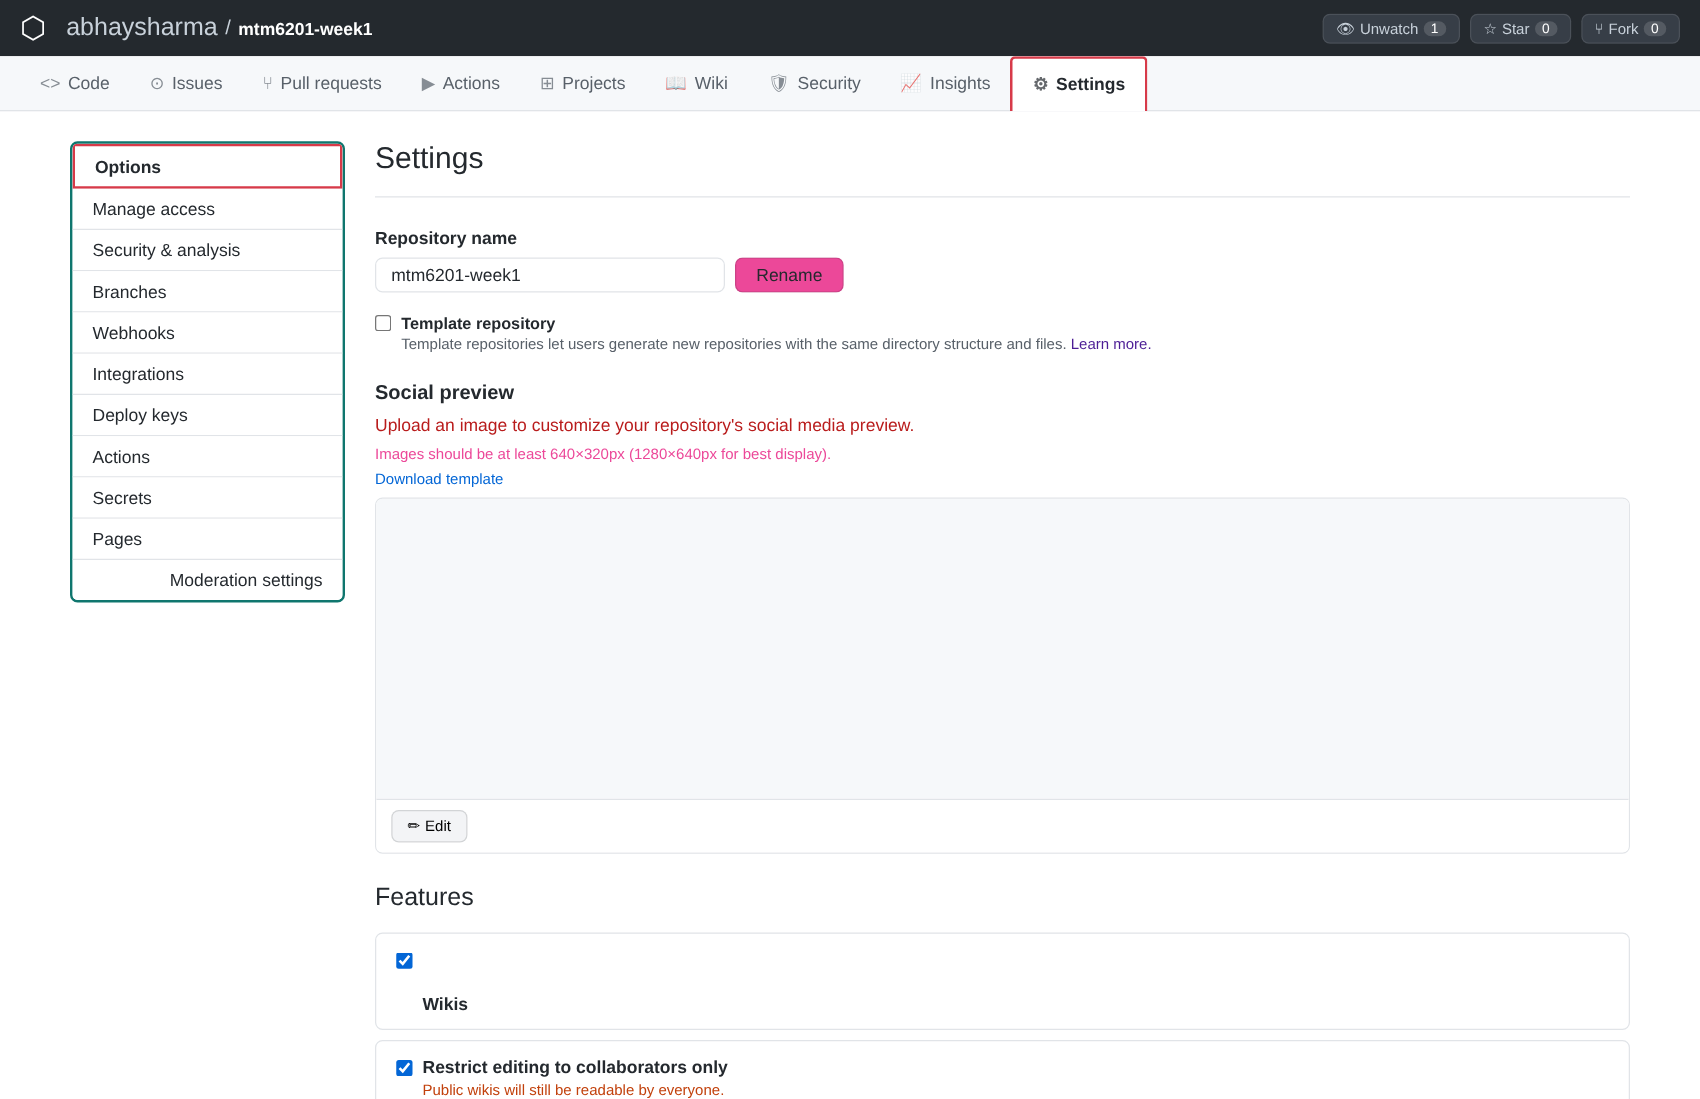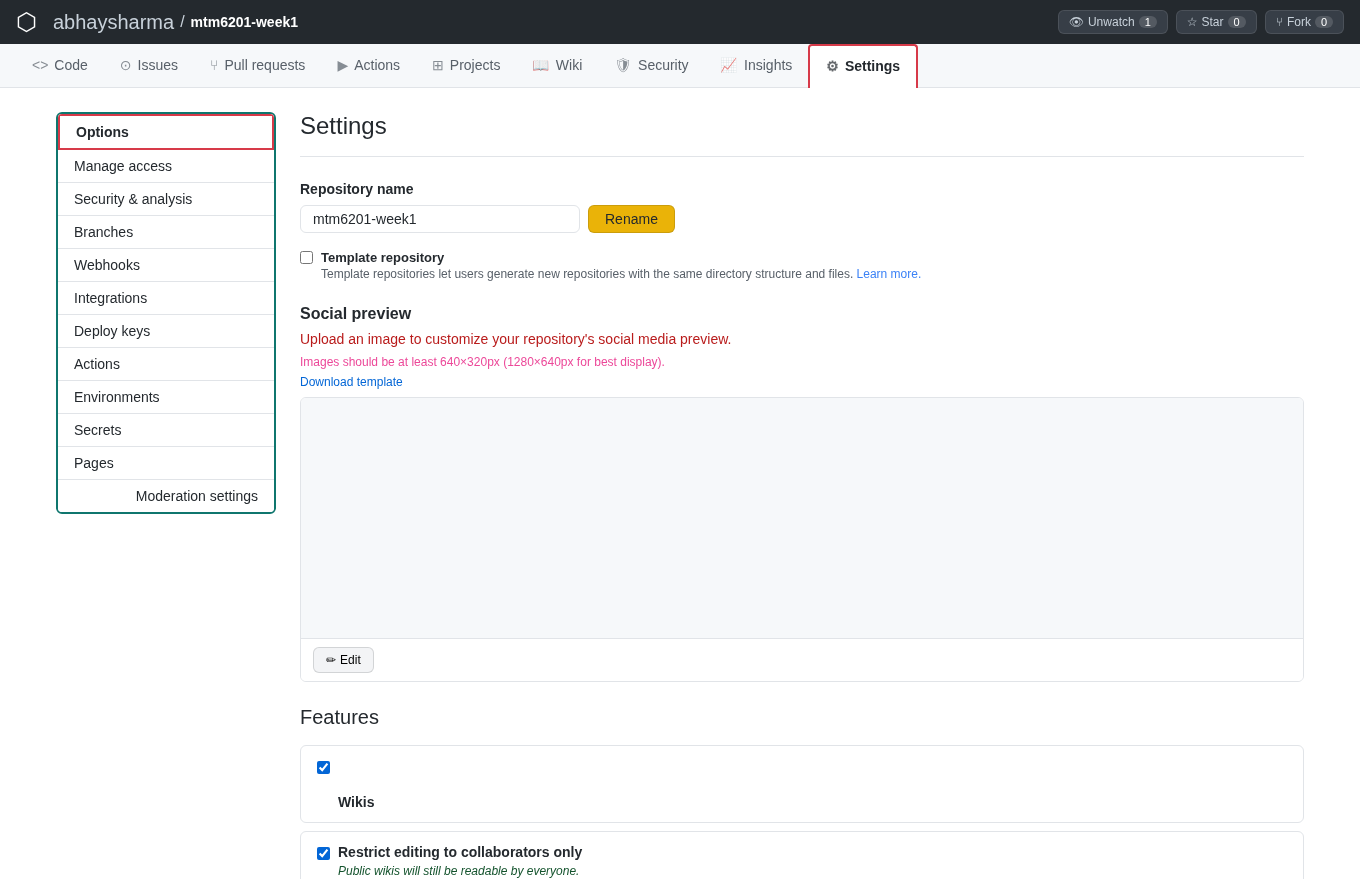--- a/index.html
+++ b/index.html
@@ -138,40 +138,40 @@
       padding: 5px 12px;
       border: 1px solid #e1e4e8;
       border-radius: 6px;
       font-size: 14px;
       color: #24292e;
       width: 280px;
       margin-right: 8px;
     }
     .rename-btn {
       padding: 5px 16px;
-      background: #eab308;
+      background: #ec4899;
       border: 1px solid rgba(27,31,35,0.15);
       border-radius: 6px;
       font-size: 14px;
       cursor: pointer;
       color: #24292e;
     }
 
     .checkbox-row {
       display: flex;
       align-items: flex-start;
       gap: 8px;
       margin: 16px 0;
     }
     .checkbox-row input[type="checkbox"] {
       margin-top: 2px;
     }
     .checkbox-label { font-weight: 600; font-size: 13px; }
     .checkbox-desc { font-size: 12px; color: #586069; margin-top: 2px; }
-    .checkbox-desc a { color: #3b82f6; text-decoration: none; }
+    .checkbox-desc a { color: #4c1d95; text-decoration: none; }
 
     .section-title {
       font-size: 16px;
       font-weight: 600;
       margin: 24px 0 8px 0;
     }
 
     .social-preview-desc { font-size: 14px; color: #b91c1c; margin-bottom: 8px; }
     .social-preview-note { font-size: 12px; color: #ec4899; margin-bottom: 4px; }
     .download-link { color: #0366d6; font-size: 12px; text-decoration: none; }
@@ -221,21 +221,21 @@
     .feature-checkbox-row {
       display: flex;
       align-items: flex-start;
       gap: 8px;
     }
     .feature-checkbox-row input[type="checkbox"] {
       margin-top: 3px;
       accent-color: #0366d6;
     }
     .feature-name { font-weight: 600; font-size: 14px; margin-top: 36px; }
-    .feature-desc { font-size: 12px; color: #14532d; margin-top: 4px; font-style: italic; }
+    .feature-desc { font-size: 12px; color: #c2410c; margin-top: 4px; }
   </style>
 </head>
 <body>
 
 <div class="top-header">
   <span class="octicon-mark">⬡</span>
   <div class="repo-path">
     <a href="#">abhaysharma</a>
     <span class="separator">/</span>
     <span class="repo-name">mtm6201-week1</span>
@@ -304,21 +304,20 @@
   <nav class="sidebar">
     <div class="sidebar-group">
       <a class="sidebar-group-item active-item" style="border: 2px solid #d73a49; font-weight: 600;">Options</a>
       <a class="sidebar-group-item">Manage access</a>
       <a class="sidebar-group-item">Security &amp; analysis</a>
       <a class="sidebar-group-item">Branches</a>
       <a class="sidebar-group-item">Webhooks</a>
       <a class="sidebar-group-item">Integrations</a>
       <a class="sidebar-group-item">Deploy keys</a>
       <a class="sidebar-group-item">Actions</a>
-      <a class="sidebar-group-item">Environments</a>
       <a class="sidebar-group-item">Secrets</a>
       <a class="sidebar-group-item">Pages</a>
       <a class="sidebar-group-item">Moderation settings</a>
     </div>
   </nav>
 
   <div class="content">
     <h2 class="page-title">Settings</h2>
 
     

